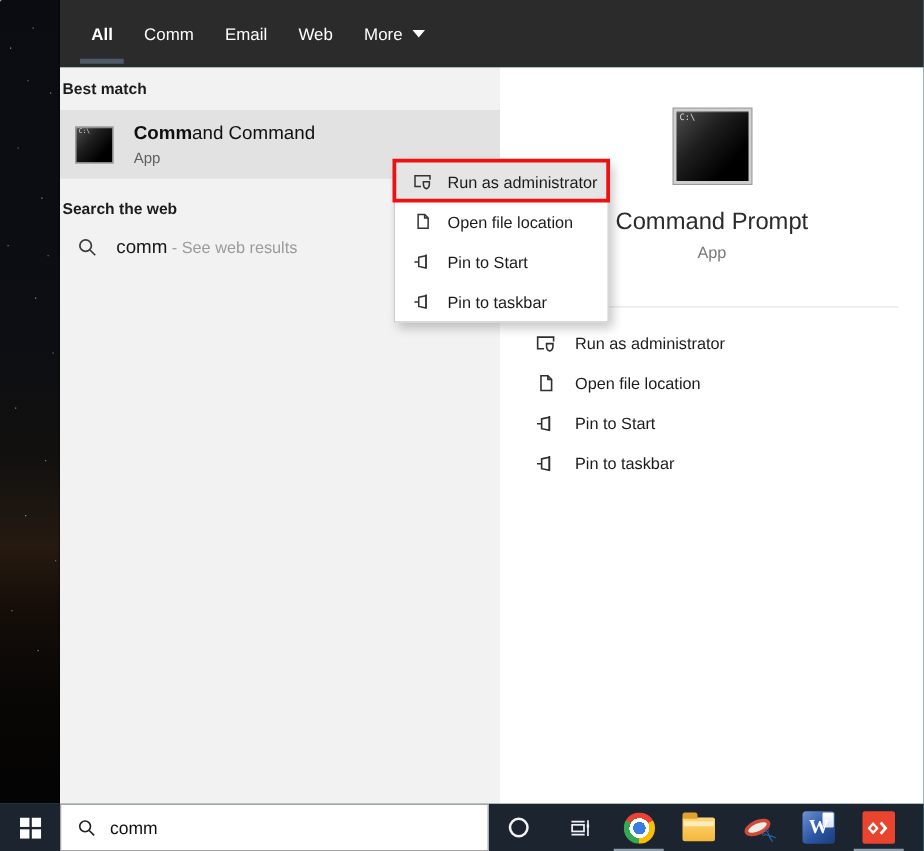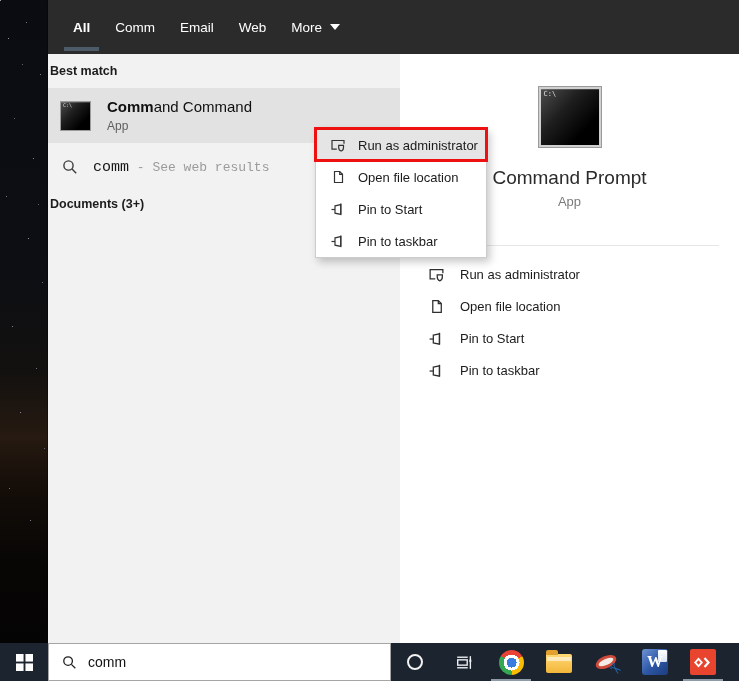--- a/index.html
+++ b/index.html
@@ -35,21 +35,21 @@
   .sh-settings { margin-top:17px; }
   .bm-row { margin-top:10px; height:55px; background:#e2e2e2; display:flex; align-items:center; padding-left:12px; gap:16px; }
   .cmd-icon { position:relative; background:linear-gradient(133deg,#4d4d4d 0%,#1e1e1e 38%,#000 75%);
     border:1px solid #9c9c9c; color:#ddd; font-family:"DejaVu Sans Mono", monospace; box-shadow:inset 0 1px 0 rgba(255,255,255,.18); }
   .cmd-icon.sm { flex:none; width:31px; height:30px; }
   .cmd-icon .cmd-txt { position:absolute; top:1px; left:2px; font-size:5px; line-height:1; }
   .cmd-icon.lg { flex:none; width:62px; height:60px; margin-top:33px; border:2px solid #d0d0d0; outline:1px solid #9a9a9a; }
   .cmd-icon.lg .cmd-txt { font-size:7px; top:2px; left:3px; }
   .bm-title { font-size:15px; color:#101010; }
   .bm-sub { font-size:12px; color:#5f5f5f; margin-top:4px; }
-  .web-row { margin-top:8px; height:32px; display:flex; align-items:center; gap:15px; padding-left:14px;font-family:Liberation Mono, monospace; }
+  .web-row { margin-top:8px; height:32px; display:flex; align-items:center; gap:15px; padding-left:14px; }
   .web-q { font-size:15px; color:#161616; }
   .web-suffix { font-size:13px; color:#9b9b9b; white-space:pre; }
   .mag { color:#3d3d3d; display:flex; }
   
   .col-right { flex:1; background:#ffffff; display:flex; flex-direction:column; align-items:center; }
   .pv-title { margin-top:20px; font-size:19px; color:#2b2b2b; }
   .pv-sub { margin-top:5px; font-size:13px; color:#7a7a7a; }
   .pv-divider { width:calc(100% - 40px); height:1px; background:#e6e6e6; margin-top:36px; }
   .pv-actions { width:100%; margin-top:12px; display:flex; flex-direction:column; }
   .action-row { height:32px; display:flex; align-items:center; padding-left:28px; gap:15px; cursor:default; }
@@ -126,32 +126,32 @@
         <div class="bm-row">
           <div class="cmd-icon sm">
             <span class="cmd-txt">C:\</span>
           </div>
           <div>
             <div class="bm-title"><b>Comm</b><span>and Command</span></div>
             <div class="bm-sub">App</div>
           </div>
         </div>
 
+        <div class="sec-h sh-web">Search the web</div>
 
         <div class="web-row">
           <span class="mag">
             <svg width="16" height="16" viewBox="0 0 16 16">
                 <circle cx="6.5" cy="6.5" r="4.6" fill="none" stroke="currentColor" stroke-width="1.4"></circle>
                 <line x1="10" y1="10" x2="14.2" y2="14.2" stroke="currentColor" stroke-width="1.4"></line>
               </svg>
           </span>
           <span><span class="web-q">comm</span><span class="web-suffix"> - See web results</span></span>
         </div>
 
-        <div class="sec-h sh-docs">Documents (3+)</div>
       </div>
 
       <div class="col-right">
         <div class="cmd-icon lg">
           <span class="cmd-txt">C:\</span>
         </div>
         <div class="pv-title">Command Prompt</div>
         <div class="pv-sub">App</div>
         <div class="pv-divider"></div>
 

